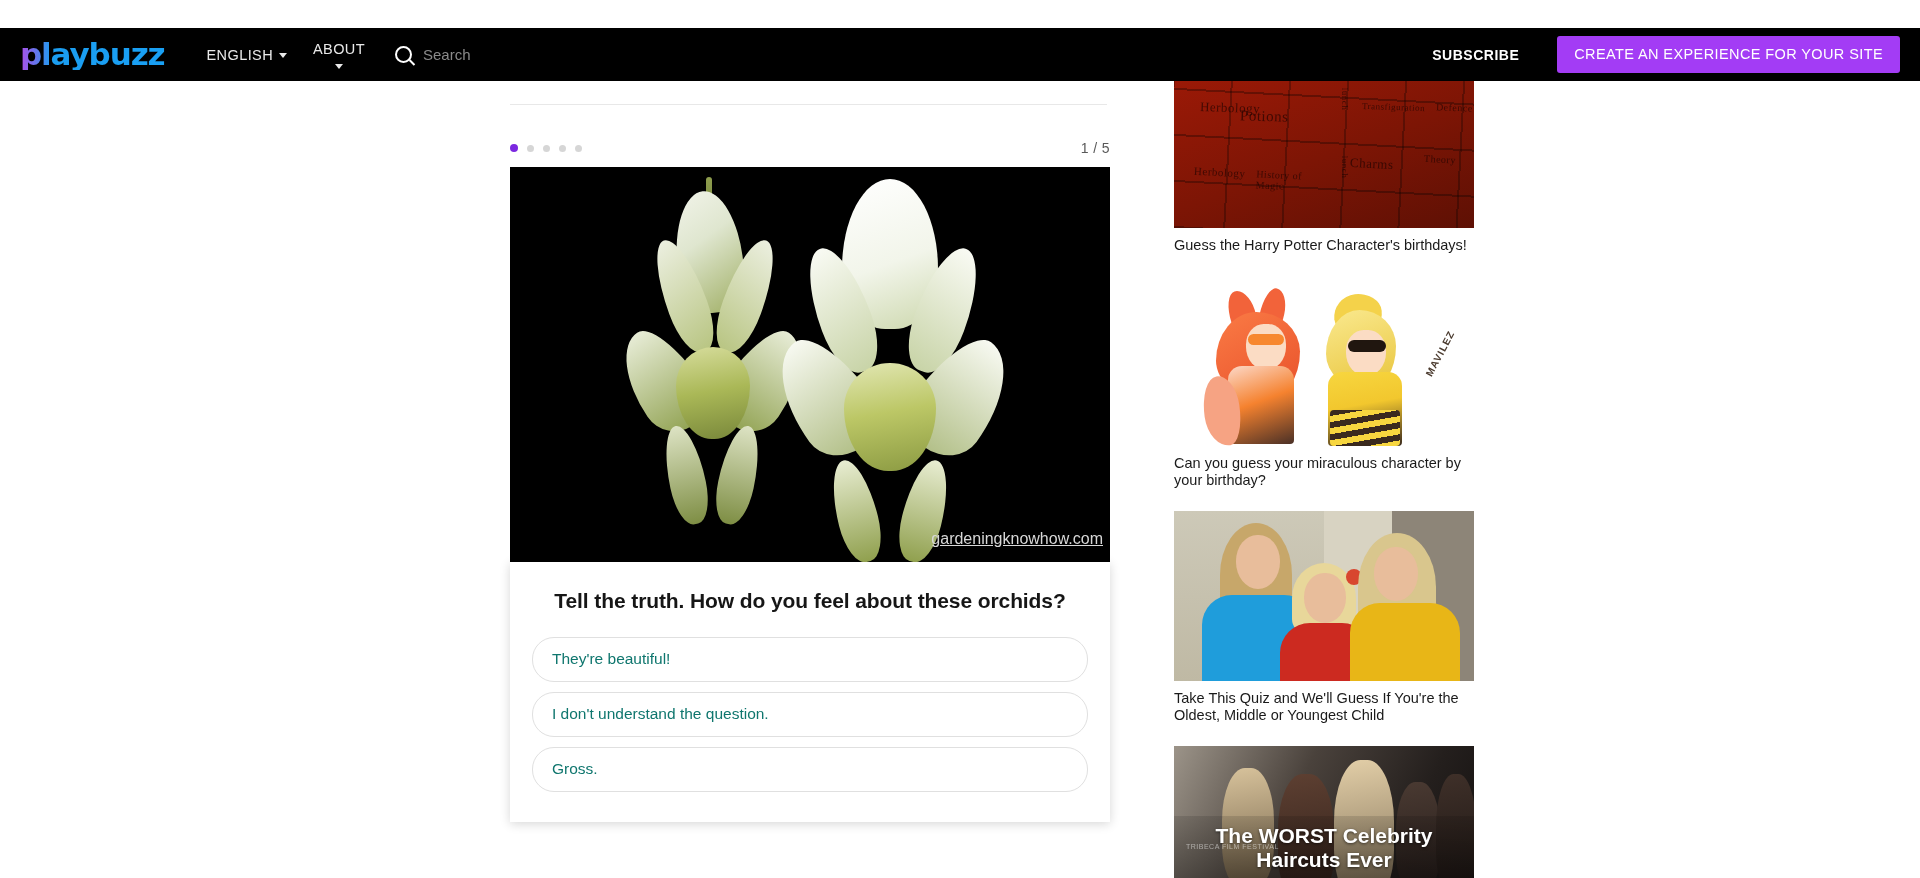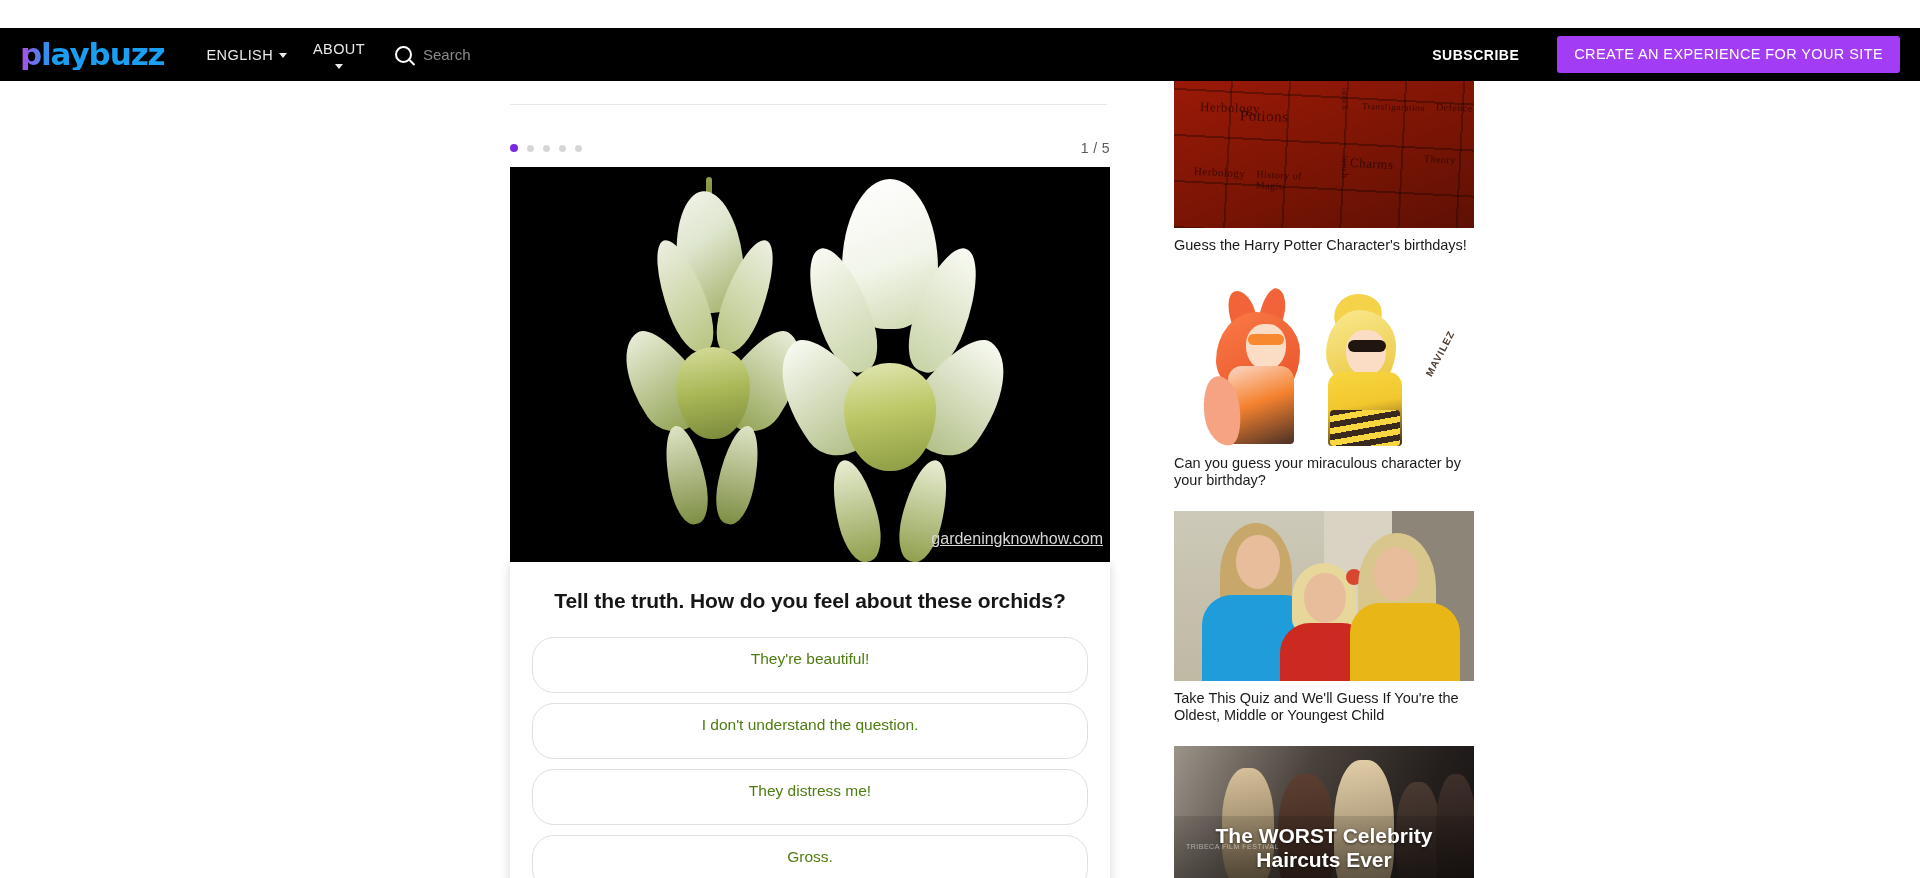--- a/index.html
+++ b/index.html
@@ -204,27 +204,27 @@
     color: #161616;
     text-align: center;
     line-height: 25px;
     padding: 0 22px;
     letter-spacing: -.1px;
   }
   .answers { margin-top: 24px; }
   .answer {
     display: block;
     width: 100%;
-    text-align: center;
+    text-align: left;
     border: 1px solid #e0e0e0;
     border-radius: 22px;
     background: #ffffff;
-    padding: 12px 19px 24px;
+    padding: 12px 19px 13px;
     font-size: 15.5px;
-    color: #4d7c0f;
+    color: #0f766e;
     margin-bottom: 10px;
     cursor: pointer;
     font-family: "Liberation Sans", sans-serif;
     line-height: 18px;
   }
   .answer:last-child { margin-bottom: 0; }
 
   
   .sidebar {
     position: absolute;
@@ -394,21 +394,20 @@
     </div>
 
     <span class="watermark">gardeningknowhow.com</span>
   </div>
 
   <div class="quiz-body">
     <h2 class="quiz-question">Tell the truth. How do you feel about these orchids?</h2>
     <div class="answers">
       <button class="answer">They're beautiful!</button>
       <button class="answer">I don't understand the question.</button>
-      <button class="answer">They distress me!</button>
       <button class="answer">Gross.</button>
     </div>
   </div>
 </div>
 
 <aside class="sidebar">
 
   <div class="promo">
     <div class="promo-thumb thumb-hp">
       <span class="lbl" style="left:26px; top:42px; transform:rotate(2deg);">Herbology</span>

